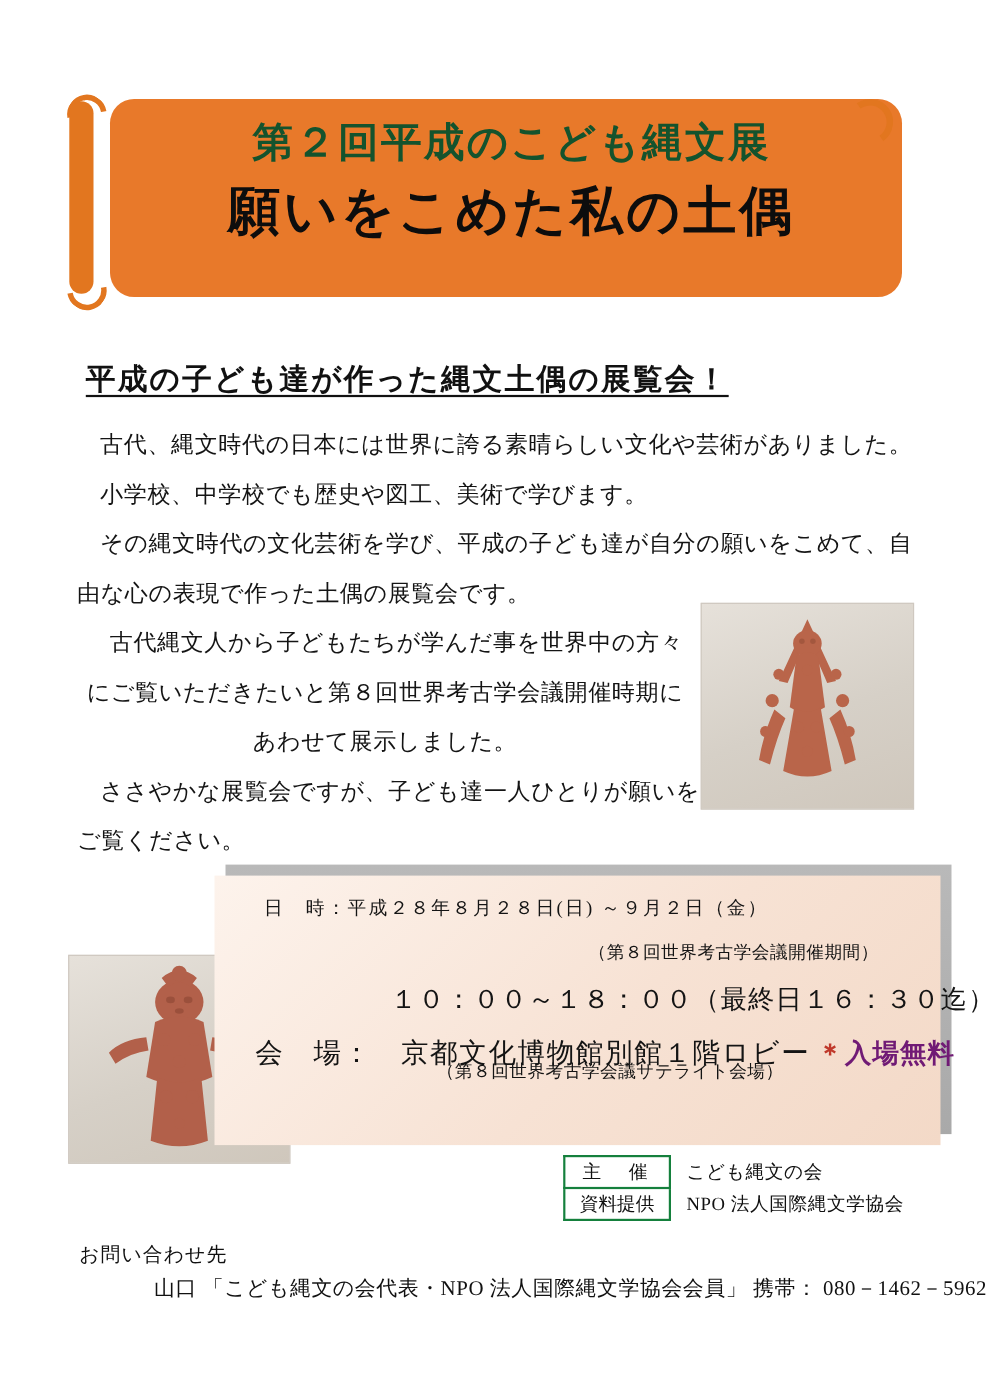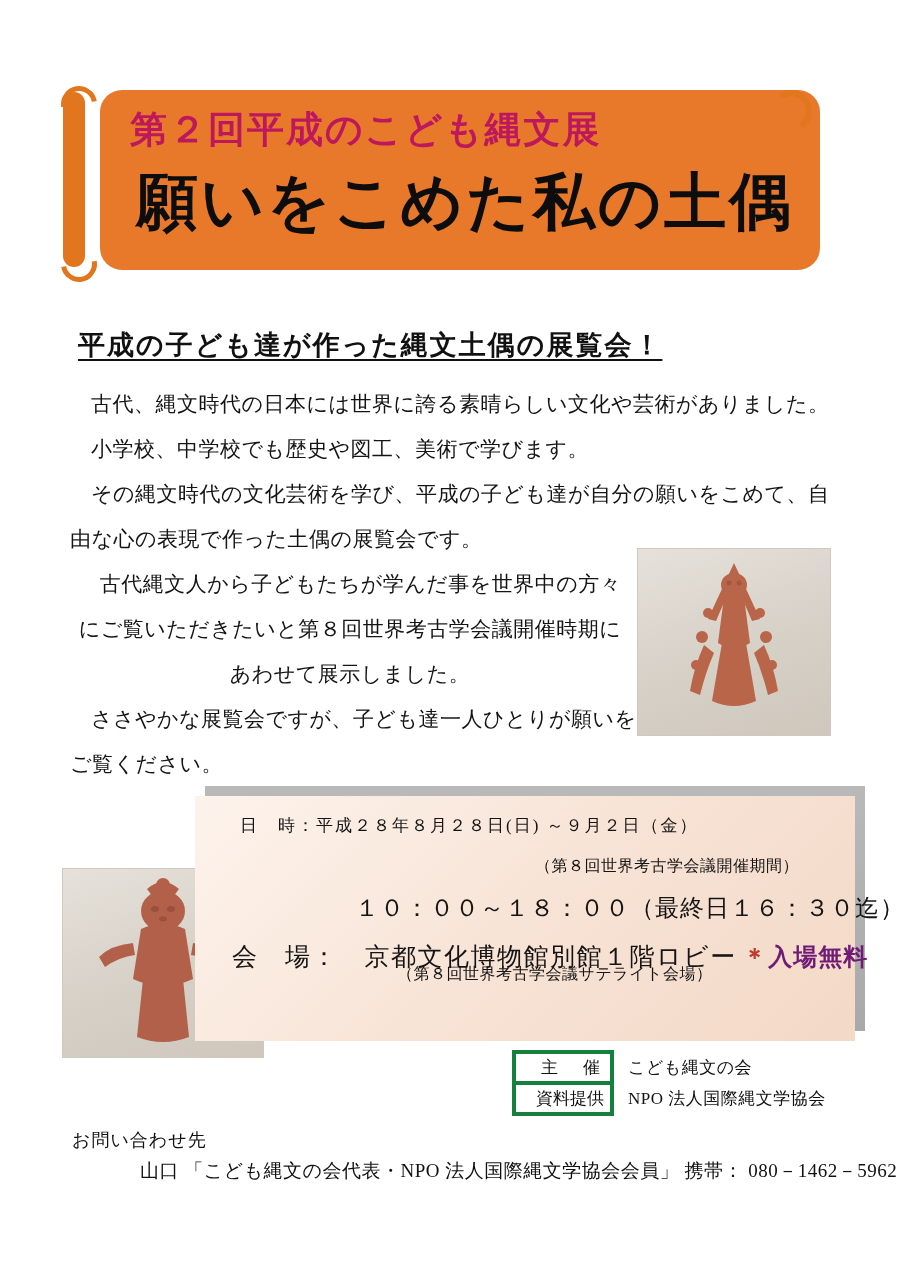--- a/index.html
+++ b/index.html
@@ -77,37 +77,37 @@
     border-radius: 50%;
     border-left-color: transparent;
     border-bottom-color: transparent;
     transform: rotate(10deg);
   }
   .banner-line1 {
     position: absolute;
     left: 75px;
     top: 35px;
     width: 670px;
-    text-align: left;
+    text-align: center;
     font-family: "DejaVu Sans", "Liberation Sans", sans-serif;
     font-weight: bold;
     font-size: 37px;
     letter-spacing: 2px;
-    color: #be185d;
+    color: #14532d;
     white-space: nowrap;
   }
   .banner-line2 {
     position: absolute;
     left: 60px;
     top: 90px;
     width: 700px;
     text-align: center;
     font-family: "DejaVu Sans", "Liberation Sans", sans-serif;
     font-weight: bold;
-    font-size: 62px;
+    font-size: 48px;
     letter-spacing: 3px;
     color: #0d0d0d;
     white-space: nowrap;
   }
 
   
   .headline {
     position: absolute;
     left: 78px;
     top: 327px;
@@ -240,22 +240,22 @@
     left: 512px;
     top: 1050px;
     font-size: 17px;
     border-collapse: collapse;
   }
   .org-table td {
     padding: 2px 6px;
     white-space: nowrap;
   }
   .org-table td.label {
-    border: 4px solid #15803d;
-    text-align: right;
+    border: 2px solid #15803d;
+    text-align: center;
     letter-spacing: 4px;
     width: 82px;
   }
   .org-table td.label.tight {
     letter-spacing: 0px;
   }
   .org-table td.value {
     border: none;
     padding-left: 14px;
     letter-spacing: 0.5px;

